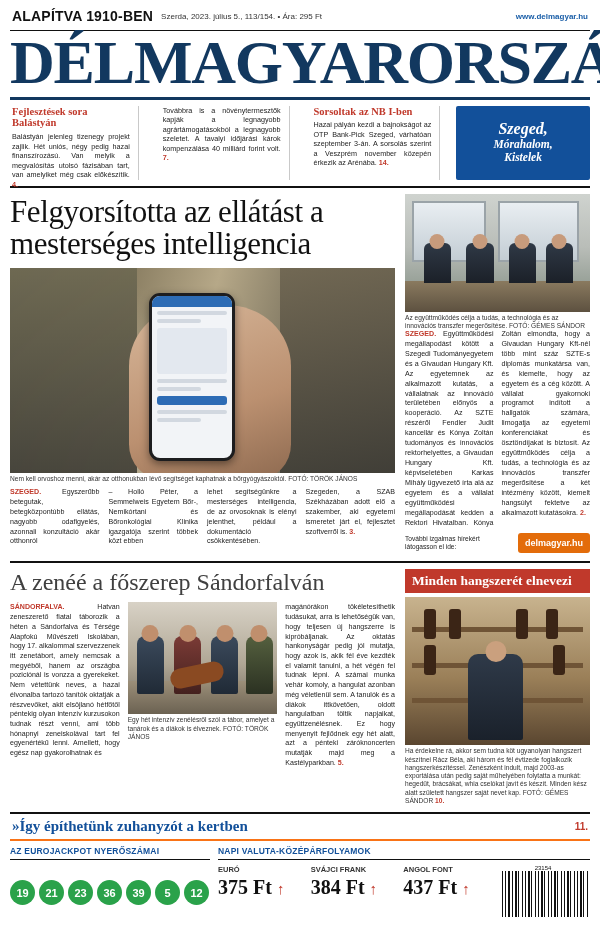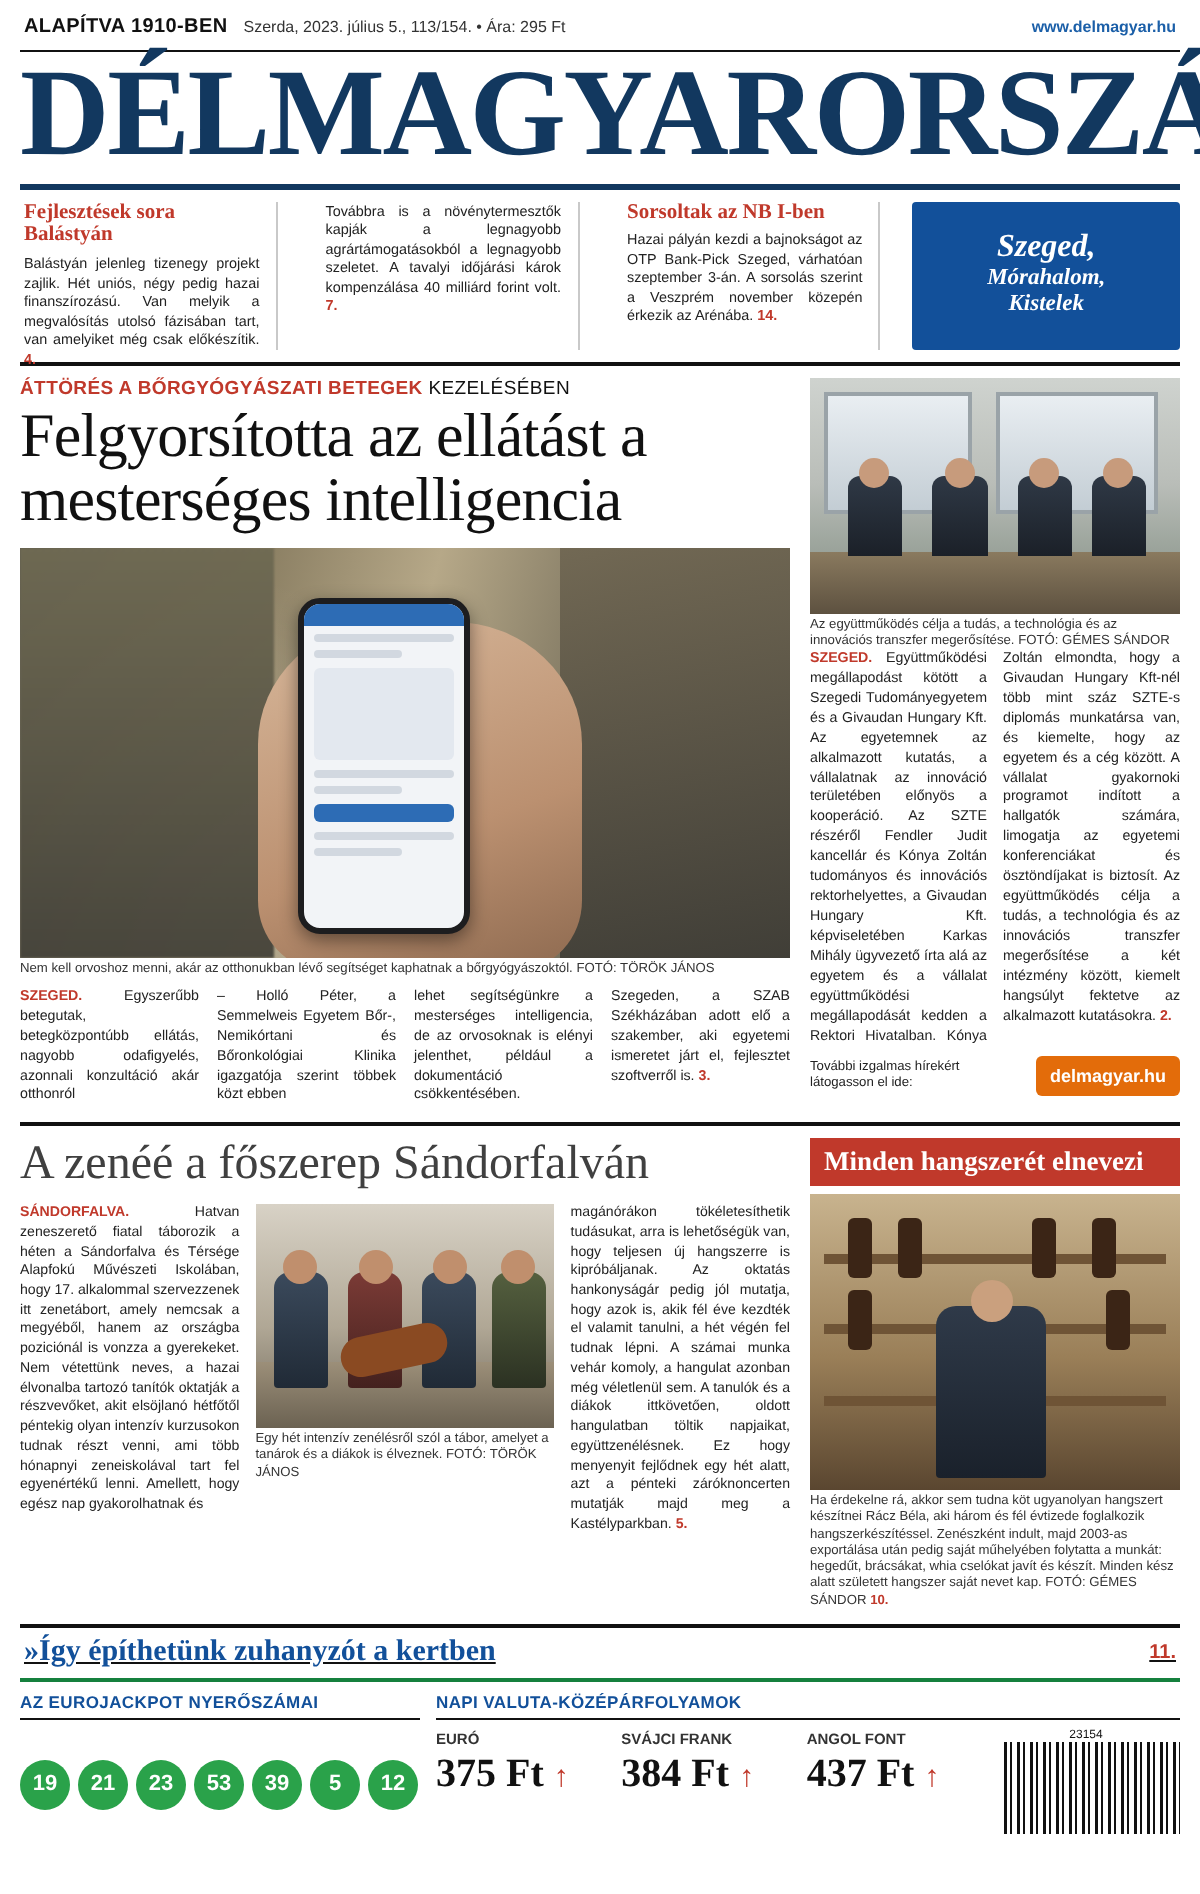--- a/index.html
+++ b/index.html
@@ -14,21 +14,21 @@
   .page { width:600px; height:947px; position:relative; padding:0 10px; }
 
   
   .topbar {
     display:flex; align-items:center; justify-content:space-between;
     padding:8px 2px 4px 2px;
     font-size:8.5px;
   }
   .topbar .founded {
     font-family:"Liberation Sans", sans-serif;
-    font-weight:bold; font-size:10px; letter-spacing:.2px; color:#111;
+    font-weight:bold; font-size:14px; letter-spacing:.2px; color:#111;
   }
   .topbar .issue {
     font-family:"Liberation Sans", sans-serif;
     font-size:8px; color:#333; margin-left:8px; flex:1;
   }
   .topbar .web {
     font-family:"Liberation Sans", sans-serif;
     font-size:8px; color:#1b5fa8; font-weight:bold;
   }
   .rule-thin { height:1px; background:#111; margin:2px 0 0 0; }
@@ -270,23 +270,23 @@
   .sp-s1 { top:20%; } .sp-s2 { top:44%; } .sp-s3 { top:68%; }
   .sp-inst { position:absolute; width:12px; height:30px; background:#3b2516; border-radius:3px; }
   .sp-person { position:absolute; left:34%; bottom:4%; width:30%; height:58%;
     background:linear-gradient(180deg,#2f3a49,#1a212b); border-radius:10px 10px 2px 2px; }
   .sp-person .head { position:absolute; left:50%; top:-13px; transform:translateX(-50%);
     width:21px; height:21px; border-radius:50%; background:#caa07e; }
 
   
   .banner {
     margin-top:7px;
-    border-top:2px solid #111; border-bottom:2px solid #15803d;
+    border-top:2px solid #111; border-bottom:2px solid #f97316;
     padding:4px 2px;
-    display:flex; align-items:center; justify-content:space-between;text-decoration:underline;
+    display:flex; align-items:center; justify-content:space-between;
   }
   .banner .btxt {
     font-family:"Liberation Serif", serif;
     font-size:15px; color:#12509a; font-weight:bold;
   }
   .banner .bpg { font-family:"Liberation Sans", sans-serif; font-size:10px; color:#c0392b; font-weight:bold; }
 
   
   .footer { display:flex; margin-top:5px; gap:8px; }
   .foot-left { width:200px; }
@@ -357,24 +357,20 @@
       <div class="l1">Szeged,</div>
       <div class="l2">Mórahalom,</div>
       <div class="l3">Kistelek</div>
     </div>
   </div>
   <div class="rule-mid"></div>
 
   <div class="lead-wrap">
 
     <div class="lead-left">
-      <div class="kicker">
-        <span class="red">ÁTTÖRÉS A BŐRGYÓGYÁSZATI BETEGEK</span>
-        <span class="blk">KEZELÉSÉBEN</span>
-      </div>
       <div class="lead-head">Felgyorsította az ellátást a mesterséges intelligencia</div>
 
       <div class="photo lead-photo">
         <div class="lp-bg"></div>
         <div class="lp-blur-l"></div>
         <div class="lp-blur-r"></div>
         <div class="lp-hand"></div>
         <div class="lp-phone">
           <div class="bar"></div>
           <div class="line"></div>
@@ -506,21 +502,21 @@
     <span class="bpg">11.</span>
   </div>
 
   <div class="footer">
     <div class="foot-left">
       <div class="foot-title">AZ EUROJACKPOT NYERŐSZÁMAI</div>
       <div class="balls">
         <div class="ball">19</div>
         <div class="ball">21</div>
         <div class="ball">23</div>
-        <div class="ball">53</div>
+        <div class="ball">36</div>
         <div class="ball">39</div>
         <div class="ball">5</div>
         <div class="ball">12</div>
       </div>
     </div>
 
     <div class="foot-right">
       <div class="foot-title">NAPI VALUTA-KÖZÉPÁRFOLYAMOK</div>
       <div class="rates">
         <div class="rate">

